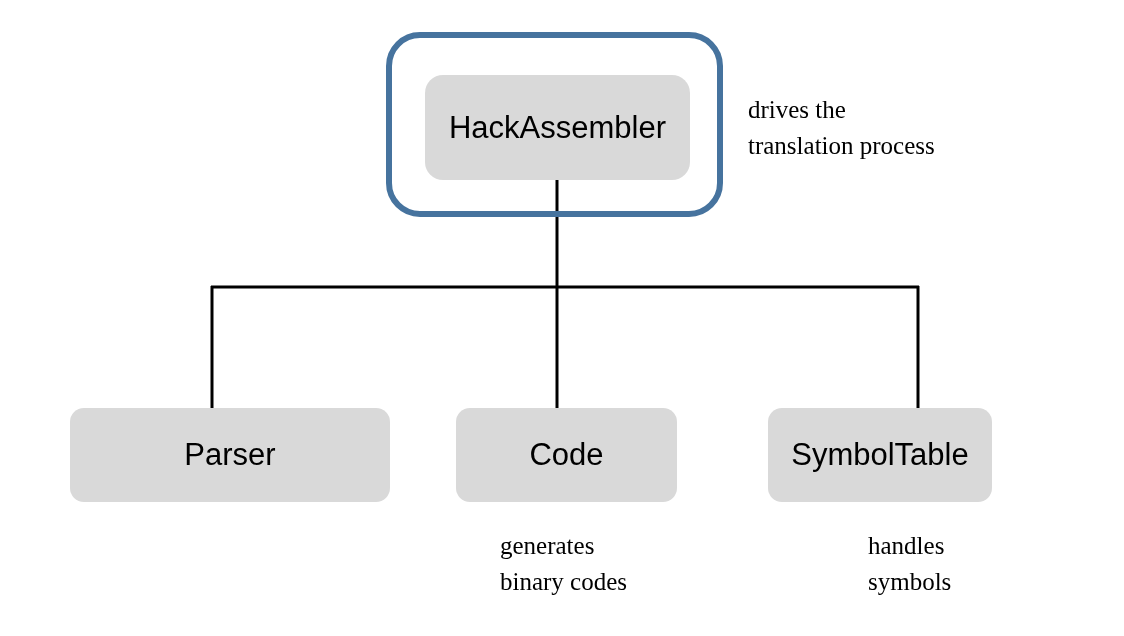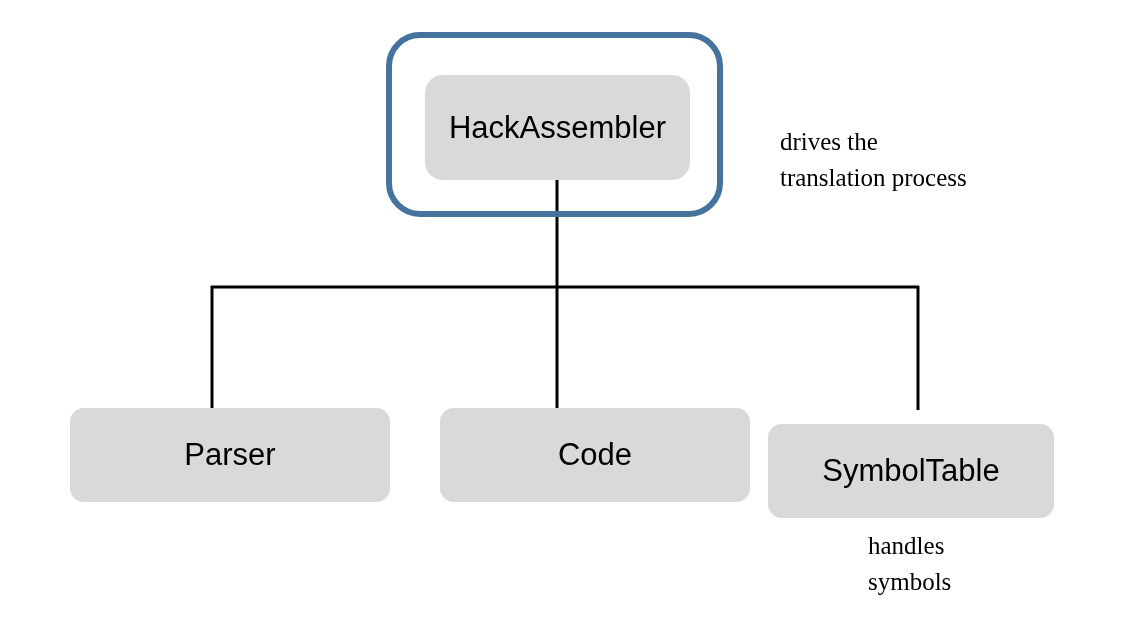--- a/index.html
+++ b/index.html
@@ -63,35 +63,35 @@
     font-size: 31px;
   }
 
   .node-box.leaf {
     top: 408px;
     height: 94px;
     font-size: 31px;
   }
 
   #node-parser      { left: 70px;  width: 320px; }
-  #node-code        { left: 440px; width: 310px; }
-  #node-symboltable { left: 768px; width: 286px; margin-top: 16px; }
+  #node-code        { left: 456px; width: 221px; }
+  #node-symboltable { left: 768px; width: 224px; }
 
   
   .caption {
     position: absolute;
     font-family: "Liberation Serif", serif;
     font-size: 25px;
     line-height: 1.42;
     color: #000000;
     white-space: pre-line;
     text-align: left;
   }
 
-  #caption-root        { left: 780px; top: 92px;  width: 300px; margin-top: 32px; }
+  #caption-root        { left: 748px; top: 92px;  width: 300px; }
   #caption-parser      { left: 118px; top: 528px; width: 300px; }
   #caption-code        { left: 500px; top: 528px; width: 300px; }
   #caption-symboltable { left: 868px; top: 528px; width: 300px; }
 </style>
 </head>
 <body>
 
 <div id="canvas">
 
   <svg id="connectors" viewBox="0 0 1124 636" width="1124" height="636">
@@ -111,20 +111,22 @@
   <div class="caption" id="caption-root">drives the
 translation process</div>
 
   <div class="node-box leaf" id="node-parser">
     <span>Parser</span>
   </div>
 
   <div class="node-box leaf" id="node-code">
     <span>Code</span>
   </div>
+  <div class="caption" id="caption-code">generates
+binary codes</div>
 
   <div class="node-box leaf" id="node-symboltable">
     <span>SymbolTable</span>
   </div>
   <div class="caption" id="caption-symboltable">handles
 symbols</div>
 
 </div>
 
 </body></html>

